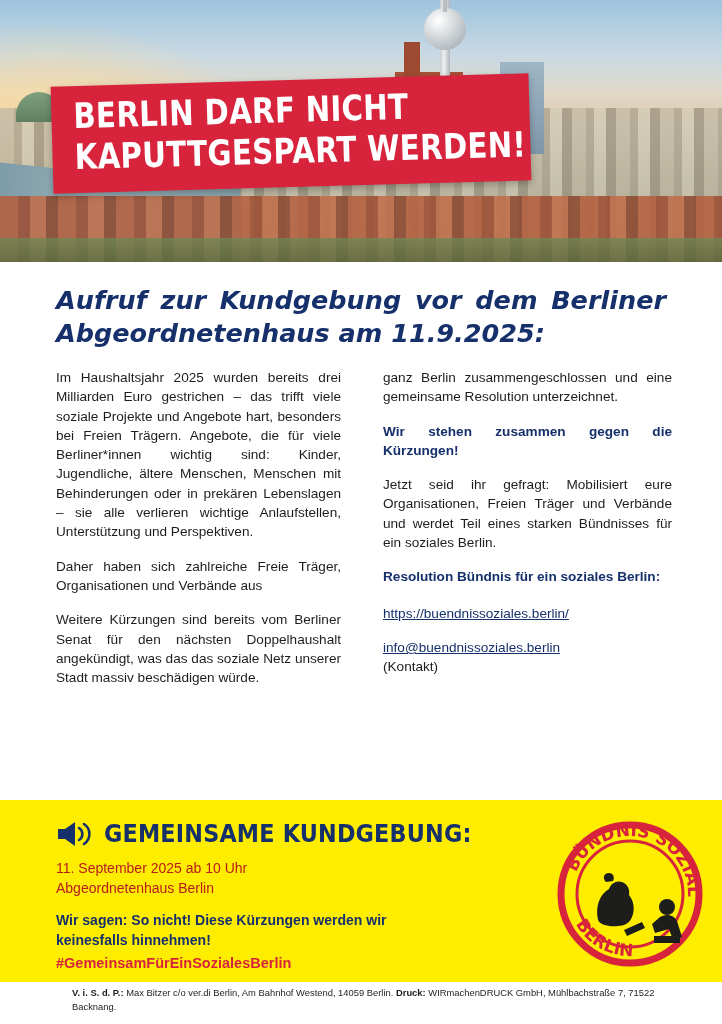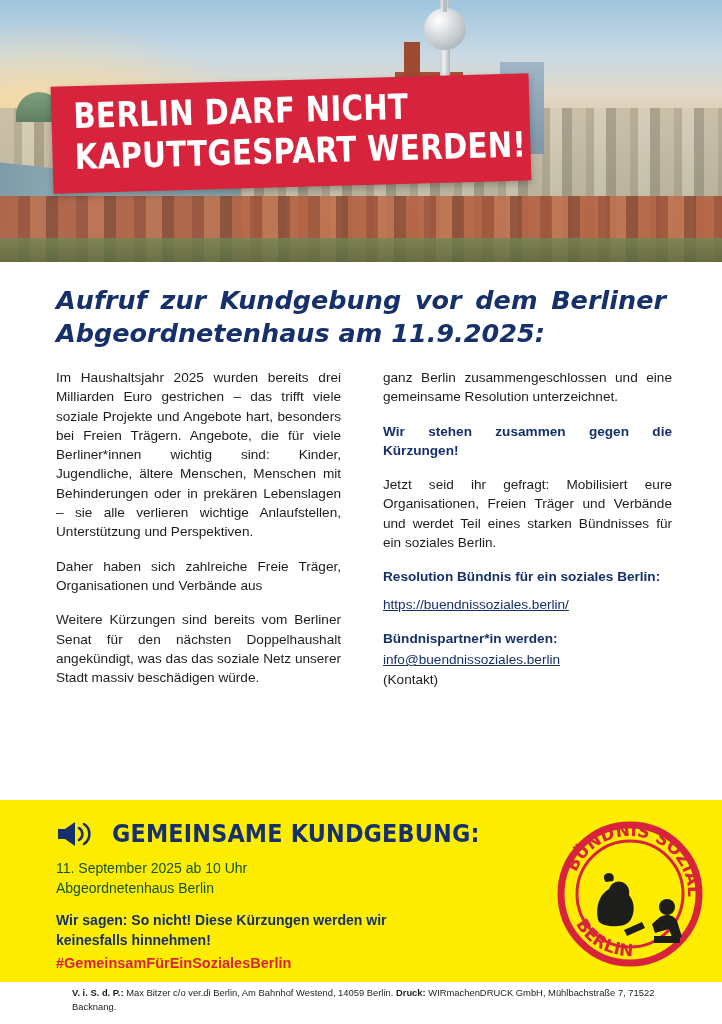--- a/index.html
+++ b/index.html
@@ -229,21 +229,21 @@
     position: absolute;
     left: 0; top: 800px;
     width: 722px; height: 182px;
     background: #ffed00;
   }
   .kundgebung-head {
     position: absolute;
     left: 56px; top: 20px;
     display: flex;
     align-items: center;
-    gap: 18px;
+    gap: 10px;
   }
   .speaker {
     width: 38px; height: 28px;
     position: relative;
   }
   .kund-title {
     color: #16306b;
     font-family: "DejaVu Sans", sans-serif;
     font-weight: bold;
     font-size: 24px;
@@ -251,21 +251,21 @@
     transform: scaleX(0.93);
     transform-origin: left center;
     text-transform: uppercase;
   }
   .kund-lines {
     position: absolute;
     left: 56px; top: 58px;
     width: 430px;
     font-size: 14px;
     line-height: 1.45;
-    color: #14532d;
+    color: #b91c1c;
   }
   .kund-bold {
     position: absolute;
     left: 56px; top: 110px;
     width: 430px;
     font-size: 14px;
     line-height: 1.45;
     font-weight: bold;
     color: #16306b;
   }
@@ -335,23 +335,22 @@
       <div class="col col-left">
         <p>Im Haushaltsjahr 2025 wurden bereits drei Milliarden Euro gestrichen – das trifft viele soziale Projekte und Angebote hart, besonders bei Freien Trägern. Angebote, die für viele Berliner*innen wichtig sind: Kinder, Jugendliche, ältere Menschen, Menschen mit Behinderungen oder in prekären Lebenslagen – sie alle verlieren wichtige Anlaufstellen, Unterstützung und Perspektiven.</p>
         <p>Daher haben sich zahlreiche Freie Träger, Organisationen und Verbände aus</p>
         <p>Weitere Kürzungen sind bereits vom Berliner Senat für den nächsten Doppelhaushalt angekündigt, was das das soziale Netz unserer Stadt massiv beschädigen würde.</p>
       </div>
 
       <div class="col col-right">
         <p>ganz Berlin zusammengeschlossen und eine gemeinsame Resolution unterzeichnet.</p>
         <p class="bold-blue">Wir stehen zusammen gegen die Kürzungen!</p>
         <p>Jetzt seid ihr gefragt: Mobilisiert eure Organisationen, Freien Träger und Verbände und werdet Teil eines starken Bündnisses für ein soziales Berlin.</p>
-        <p style="margin-bottom:8px" class="bold-blue">Resolution Bündnis für ein soziales Berlin:</p>
+        <p style="margin-bottom:17px" class="bold-blue">Resolution Bündnis für ein soziales Berlin:</p>
         <p style="margin-bottom:15px"><a class="link" href="#">https://buendnissoziales.berlin/</a></p>
-        <p style="margin-bottom:2px" class="bold-blue">Bündnispartner*in werden:</p>
         <p style="margin-bottom:0"><a class="link" href="#">info@buendnissoziales.berlin</a></p>
         <p style="margin-top:0">(Kontakt)</p>
       </div>
     </div>
 
     <div class="qr-wrap">
       <div class="qr">
         <span class="finder f1">
             <i></i>
           </span>

